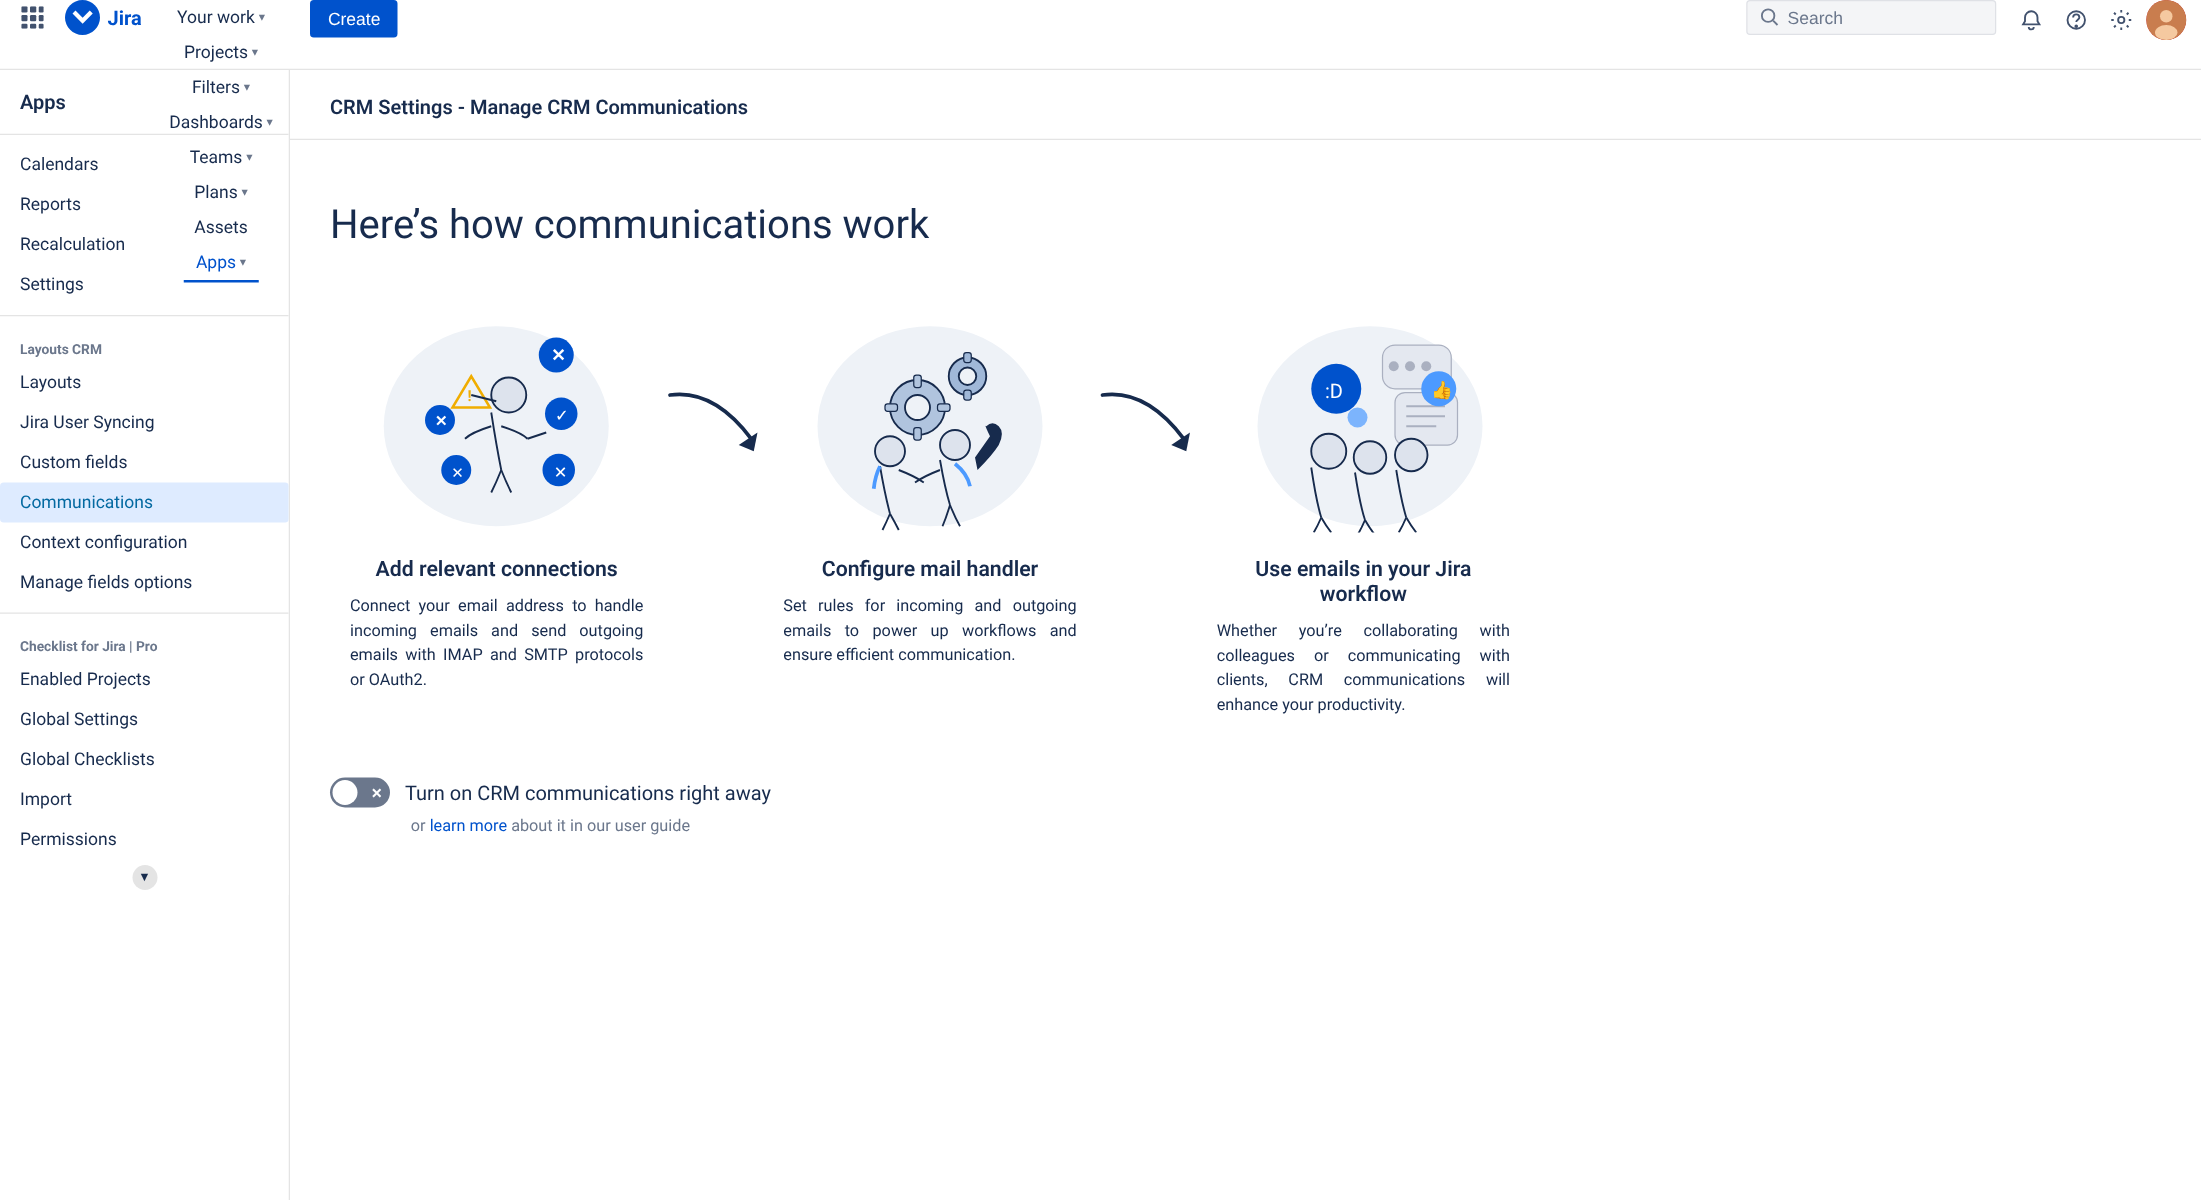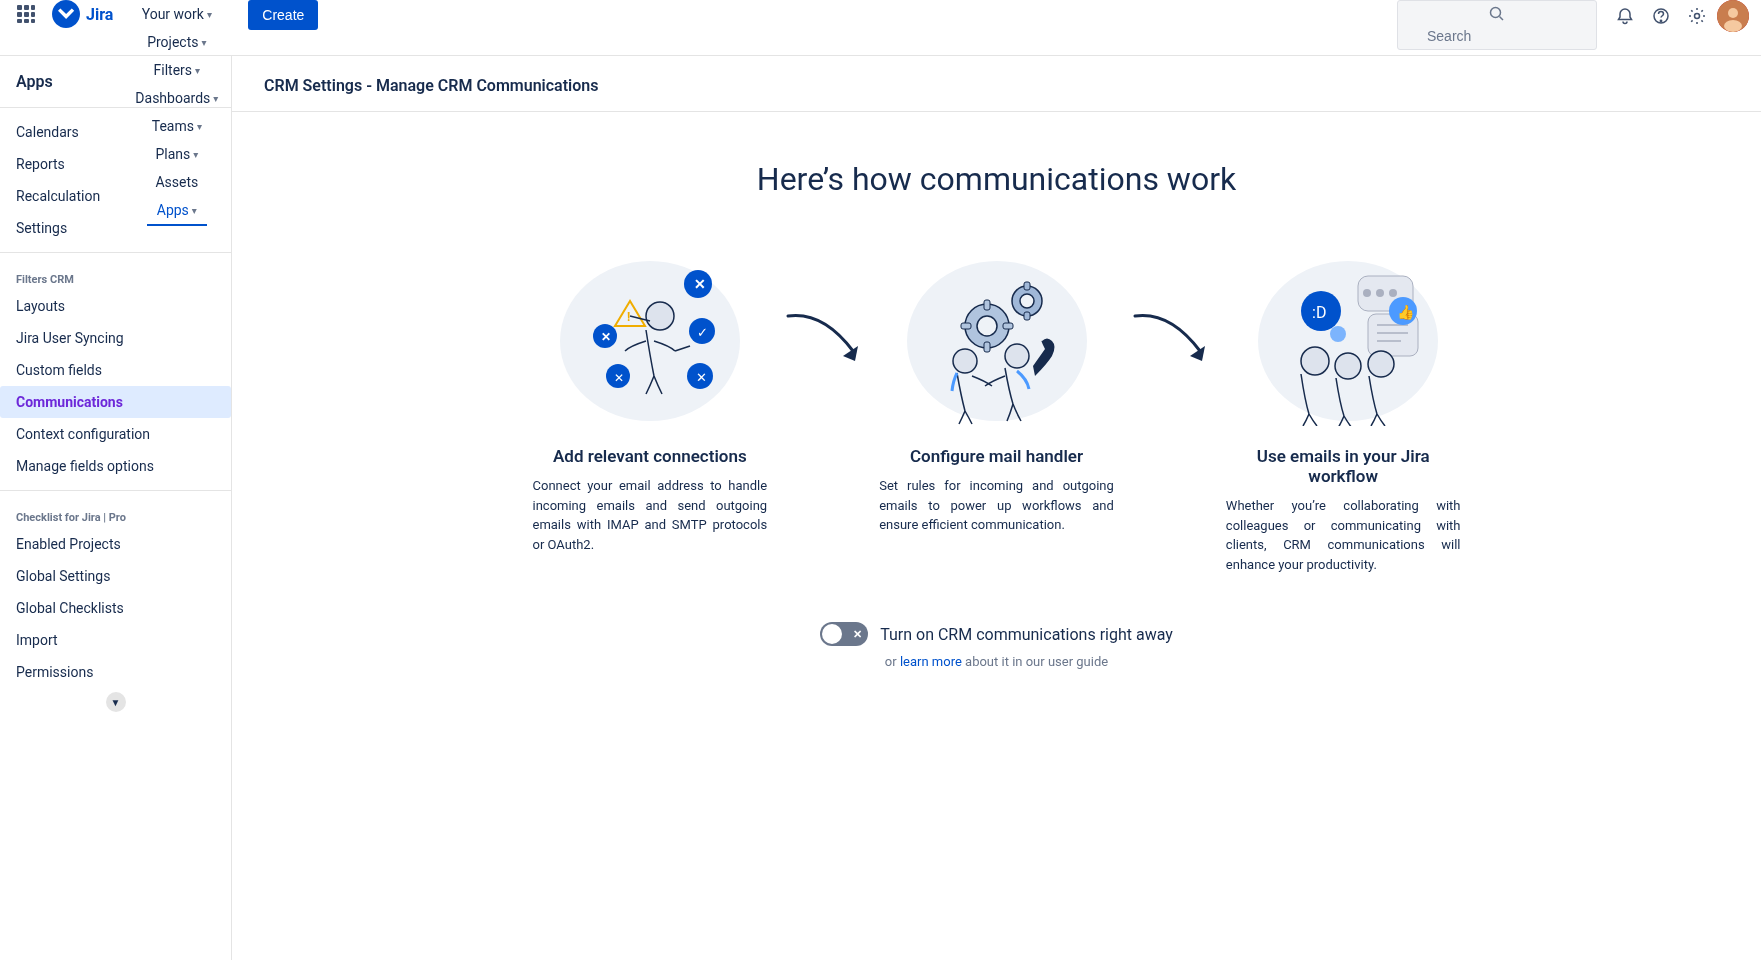--- a/index.html
+++ b/index.html
@@ -15,48 +15,48 @@
     .topnav-logo { display: flex; align-items: center; gap: 6px; margin: 0 8px; cursor: pointer; }
     .topnav-logo-icon { width: 28px; height: 28px; }
     .topnav-logo-text { color: #0052cc; font-size: 16px; font-weight: 700; }
     .topnav-item { padding: 6px 10px; border-radius: 3px; cursor: pointer; color: #172b4d; font-size: 14px; display: flex; align-items: center; gap: 3px; white-space: nowrap; }
     .topnav-item.active { color: #0052cc; border-bottom: 2px solid #0052cc; border-radius: 0; }
     .topnav-chevron { font-size: 10px; color: #6b778c; }
     .topnav-create { background: #0052cc; color: #fff; border: none; padding: 7px 14px; border-radius: 3px; font-size: 14px; font-weight: 500; cursor: pointer; margin-left: 16px; }
     .topnav-spacer { flex: 1; }
     .topnav-search {
       display: flex; align-items: center; border: 1px solid #dfe1e6; border-radius: 3px;
-      padding: 5px 10px; width: 200px; gap: 6px; background: #f4f5f7; cursor: text; flex-direction: column;
+      padding: 5px 10px; width: 200px; gap: 6px; background: #f4f5f7; cursor: text;
     }
     .topnav-search input { border: none; background: transparent; outline: none; font-size: 14px; color: #172b4d; width: 140px; }
     .topnav-search input::placeholder { color: #6b778c; }
     .topnav-icons { display: flex; align-items: center; gap: 4px; margin-left: 8px; }
     .topnav-icon-btn { width: 32px; height: 32px; display: flex; align-items: center; justify-content: center; border-radius: 50%; cursor: pointer; color: #42526e; }
     .topnav-avatar { width: 32px; height: 32px; border-radius: 50%; background: #c1392b; display: flex; align-items: center; justify-content: center; color: #fff; font-size: 13px; cursor: pointer; overflow: hidden; }
 
     
     .layout { display: flex; height: calc(100vh - 56px); }
 
     
     .sidebar { width: 232px; min-width: 232px; border-right: 1px solid #e4e4e4; overflow-y: auto; background: #fff; position: relative; }
     .sidebar-title { padding: 16px 16px 8px; font-size: 16px; font-weight: 600; color: #172b4d; }
     .sidebar-divider { height: 1px; background: #e4e4e4; margin: 8px 0; }
     .sidebar-item { padding: 8px 16px; cursor: pointer; color: #172b4d; font-size: 14px; border-radius: 3px; }
-    .sidebar-item.active { background: #deebff; color: #6d28d9; font-weight: 700; }
+    .sidebar-item.active { background: #deebff; color: #0369a1; font-weight: 400; }
     .sidebar-section-title { padding: 12px 16px 4px; font-size: 11px; font-weight: 700; color: #6b778c; text-transform: none; }
     .sidebar-scroll-indicator { position: sticky; bottom: 0; display: flex; justify-content: center; padding: 4px; background: #fff; }
     .sidebar-scroll-btn { width: 20px; height: 20px; background: #e4e4e4; border-radius: 50%; display: flex; align-items: center; justify-content: center; cursor: pointer; font-size: 10px; }
 
     
     .main { flex: 1; overflow-y: auto; background: #fff; }
     .main-header { padding: 20px 32px 16px; border-bottom: 1px solid #e4e4e4; }
     .main-title { font-size: 16px; font-weight: 600; color: #172b4d; }
 
     
-    .content { padding: 48px 32px; display: flex; flex-direction: column; align-items: center; }
+    .content { padding: 48px 32px; display: flex; flex-direction: column; align-items: flex-start; }
     .content-headline { font-size: 32px; font-weight: 400; color: #172b4d; margin-bottom: 48px; text-align: center; }
 
     
     .steps-row { display: flex; align-items: flex-start; gap: 0; width: 100%; max-width: 960px; margin-bottom: 48px; }
     .step { flex: 1; display: flex; flex-direction: column; align-items: center; text-align: center; padding: 0 16px; }
     .step-illustration { width: 200px; height: 180px; position: relative; margin-bottom: 20px; }
     .step-title { font-size: 17px; font-weight: 600; color: #172b4d; margin-bottom: 10px; }
     .step-desc { font-size: 13px; color: #172b4d; line-height: 1.5; text-align: justify; }
     .arrow-container { display: flex; align-items: center; padding-top: 60px; flex-shrink: 0; }
 
@@ -158,21 +158,21 @@
     <div class="sidebar-divider"></div>
 
     <div id="sidebar-group1">
         <div class="sidebar-item">Calendars</div>
         <div class="sidebar-item">Reports</div>
         <div class="sidebar-item">Recalculation</div>
         <div class="sidebar-item">Settings</div>
       </div>
 
     <div class="sidebar-divider"></div>
-    <div class="sidebar-section-title">Filters CRM</div>
+    <div class="sidebar-section-title">Layouts CRM</div>
     <div id="sidebar-group2">
         <div class="sidebar-item">Layouts</div>
         <div class="sidebar-item">Jira User Syncing</div>
         <div class="sidebar-item">Custom fields</div>
         <div class="sidebar-item active">Communications</div>
         <div class="sidebar-item">Context configuration</div>
         <div class="sidebar-item">Manage fields options</div>
       </div>
 
     <div class="sidebar-divider"></div>

